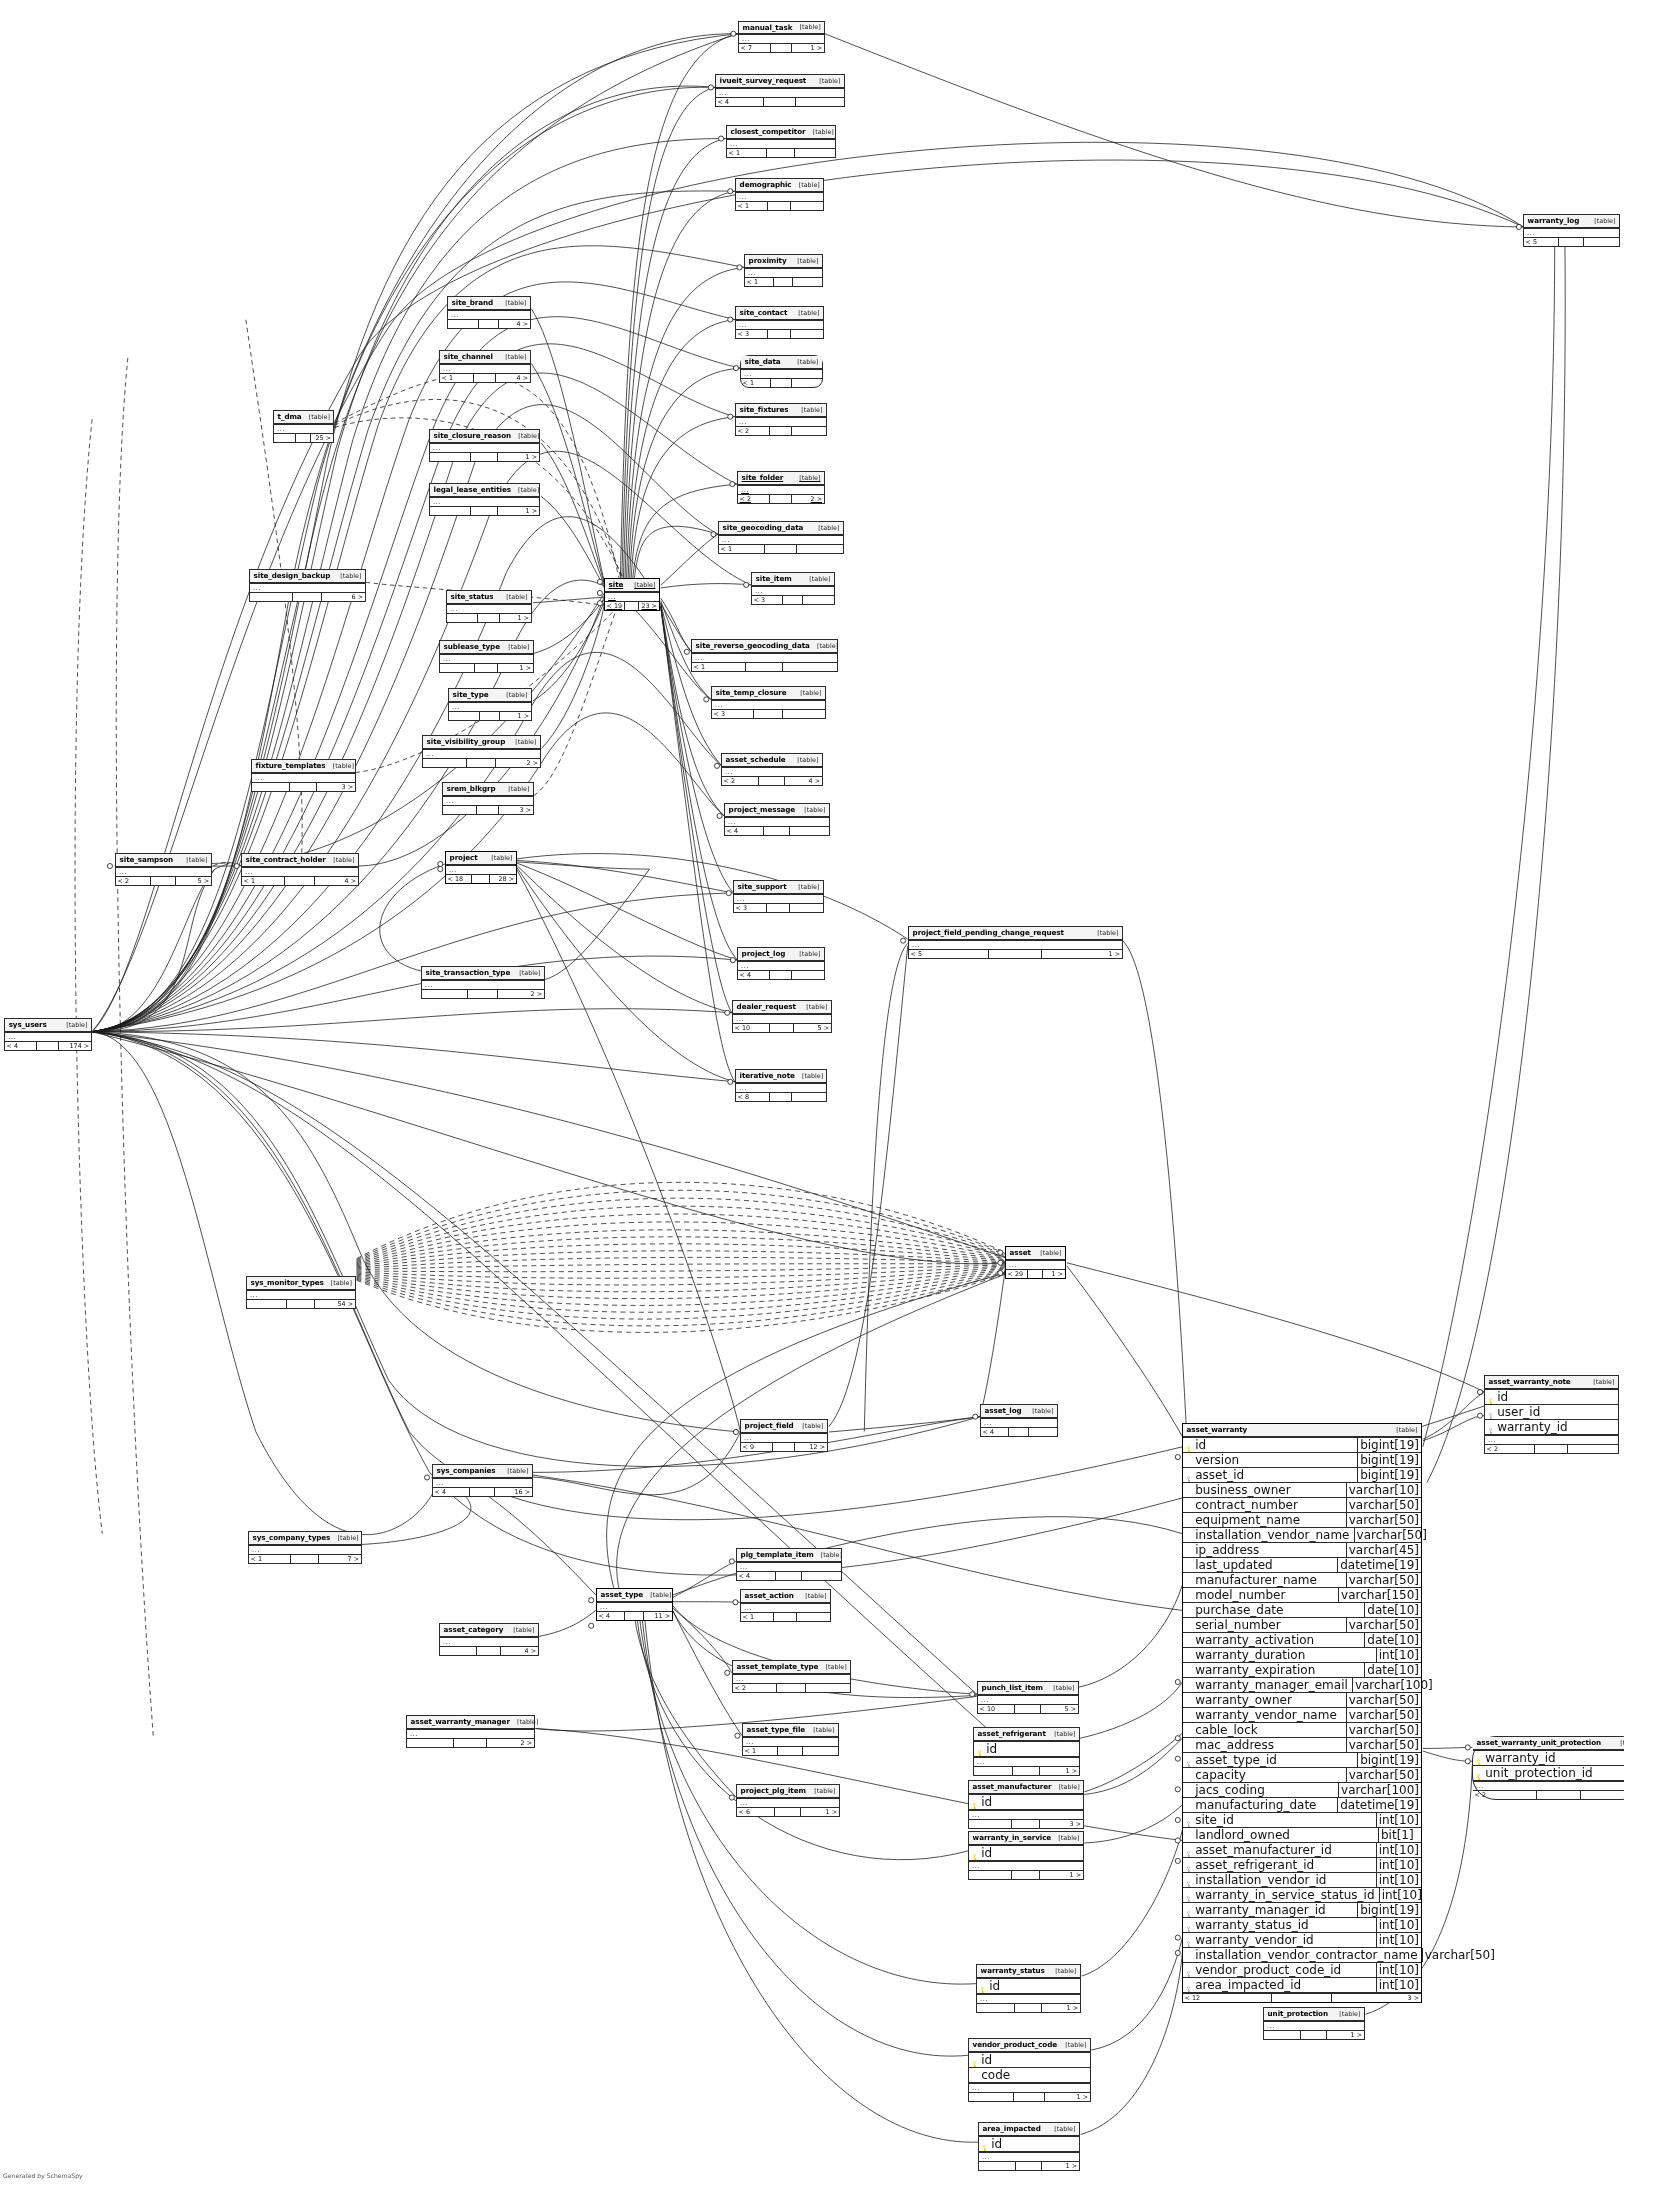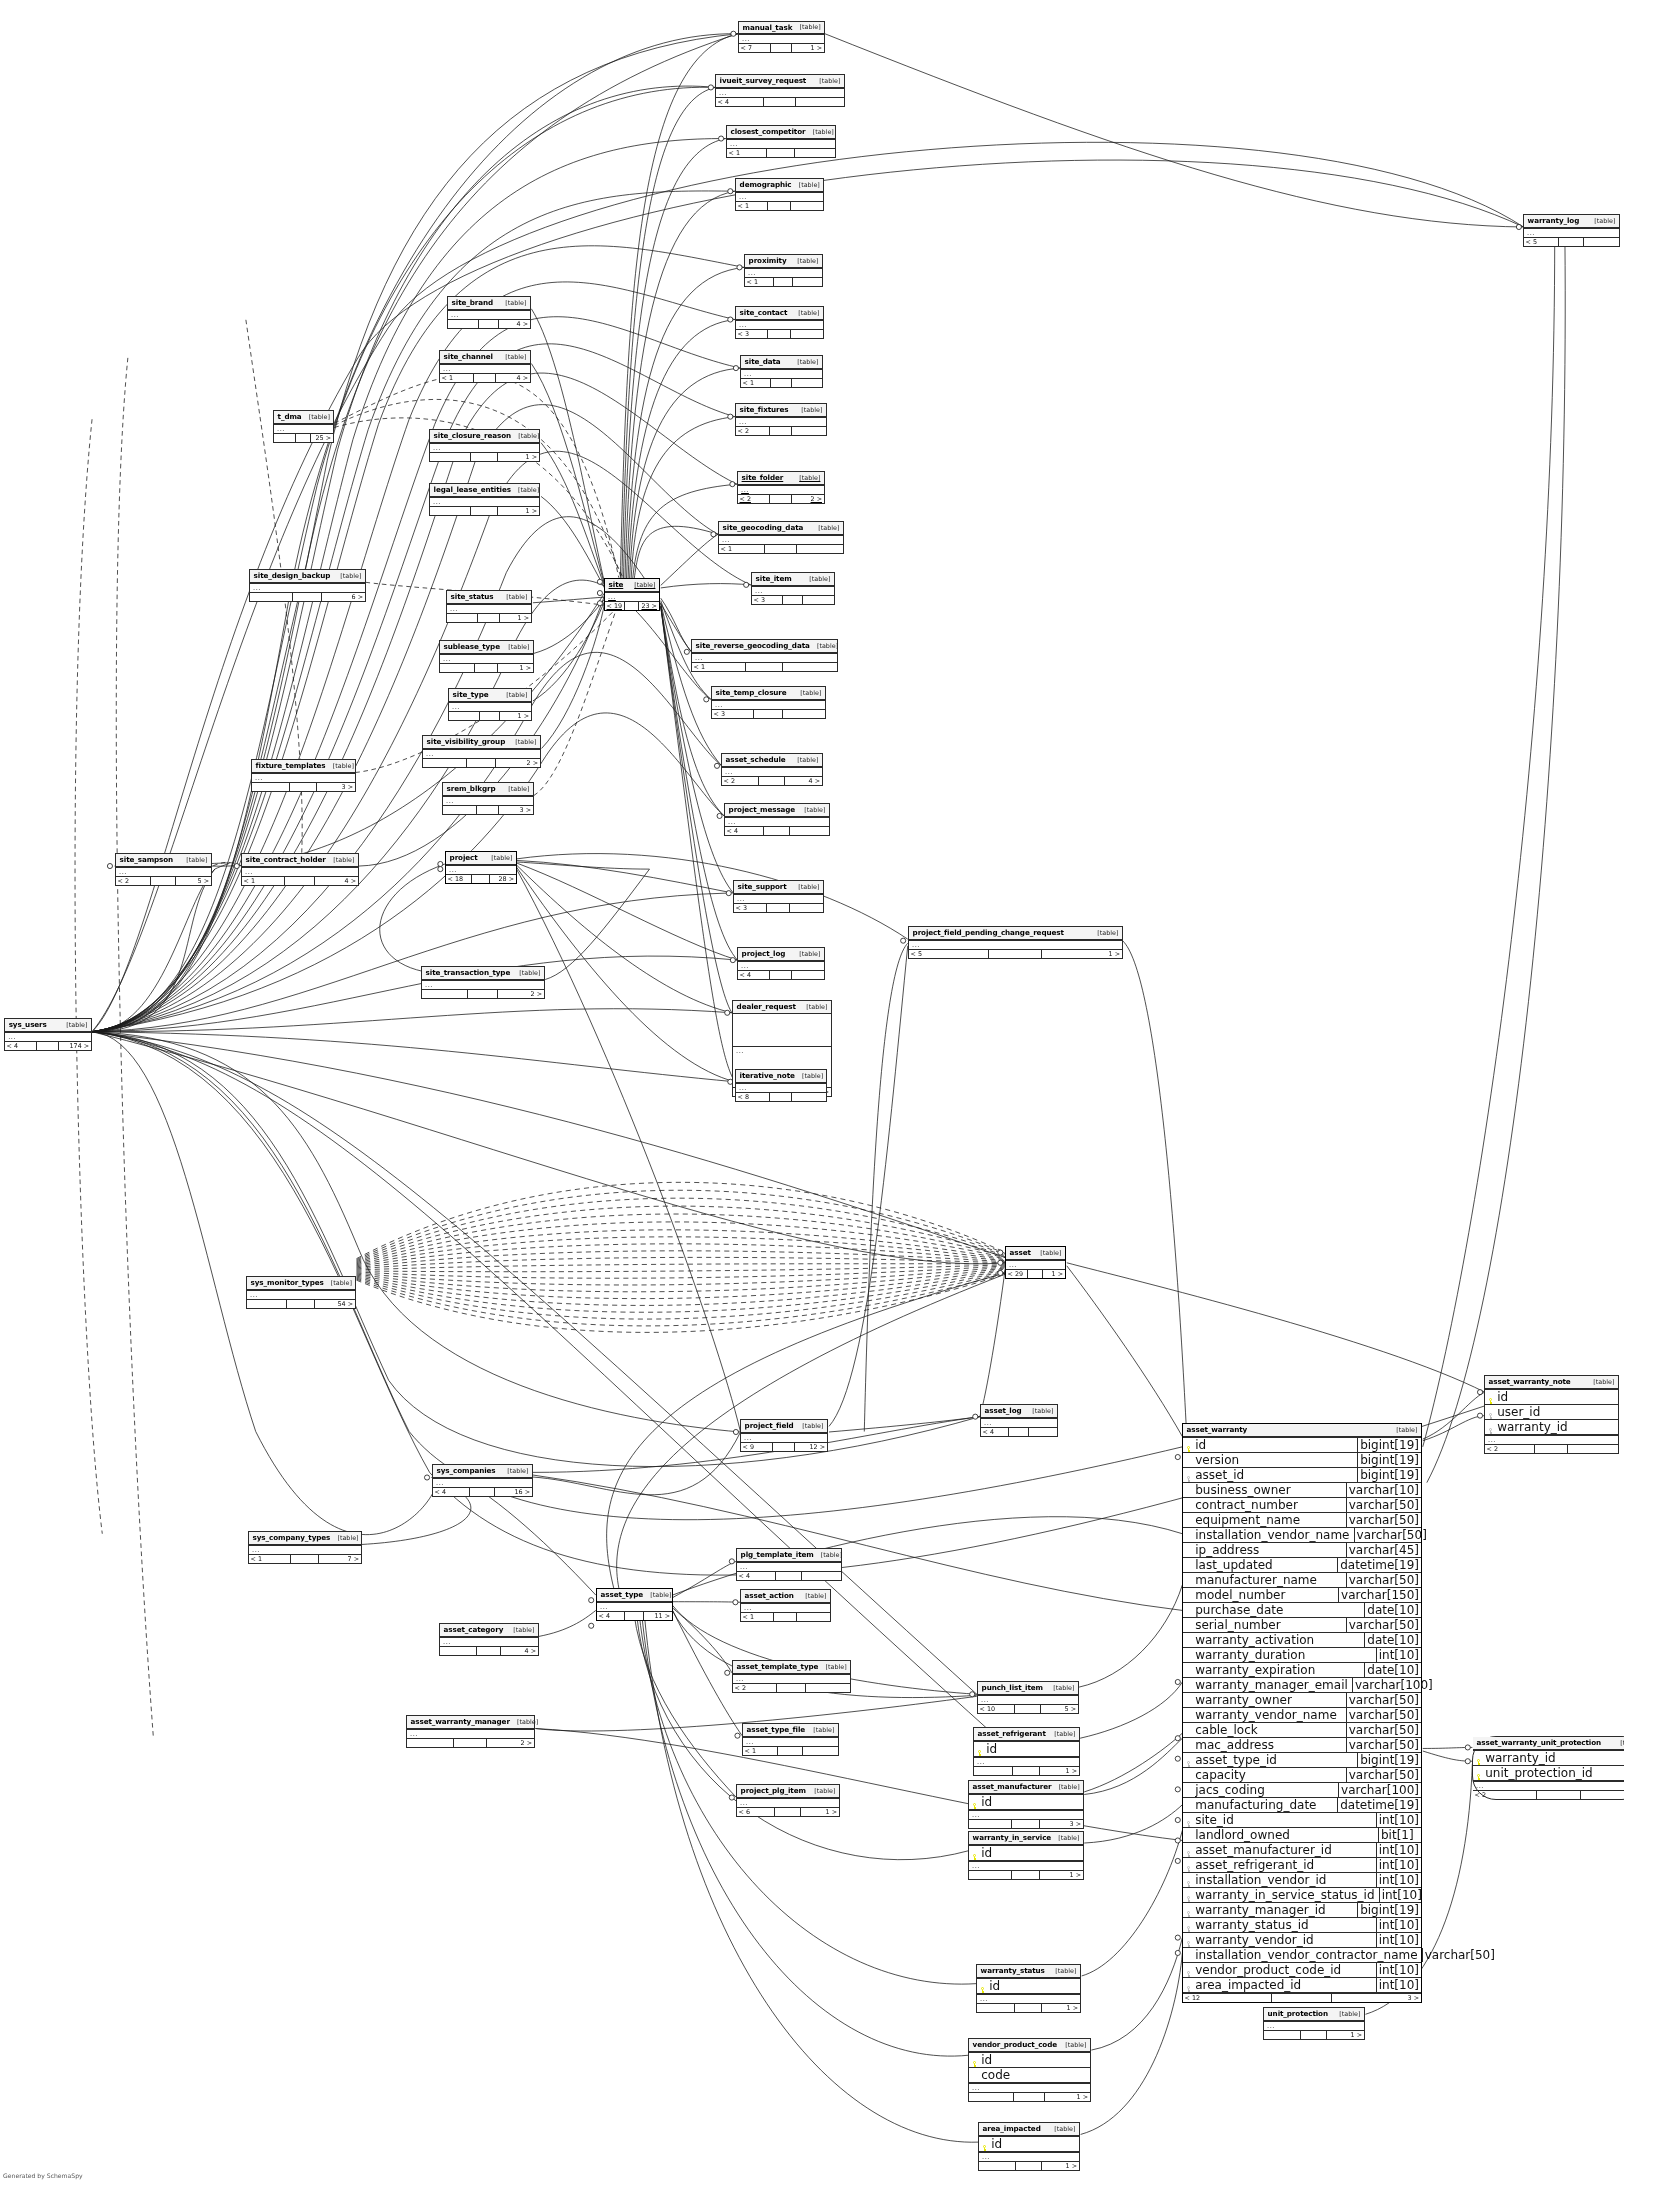--- a/index.html
+++ b/index.html
@@ -469,21 +469,21 @@
           <span class="tname">site_channel</span>
           <span class="ttag">[table]</span>
         </div>
         <div class="ellipsis">...</div>
         <div class="foot">
           <span class="fl">&lt; 1</span>
           <span class="fm"></span>
           <span class="fr">4 &gt;</span>
         </div>
       </div>
-      <div class="node" style="left: 740px; top: 355px; width: 83px;">
+      <div class="node" style="left: 740px; top: 355px; width: 83px; border-radius: 9px;">
         <div class="hdr">
           <span class="tname">site_data</span>
           <span class="ttag">[table]</span>
         </div>
         <div class="ellipsis">...</div>
         <div class="foot">
           <span class="fl">&lt; 1</span>
           <span class="fm"></span>
           <span class="fr"></span>
         </div>
@@ -793,21 +793,21 @@
           <span class="tname">site_transaction_type</span>
           <span class="ttag">[table]</span>
         </div>
         <div class="ellipsis">...</div>
         <div class="foot">
           <span class="fl"></span>
           <span class="fm"></span>
           <span class="fr">2 &gt;</span>
         </div>
       </div>
-      <div class="node" style="left: 732px; top: 1000px; width: 100px; gap: 32px;">
+      <div class="node" style="left: 732px; top: 1000px; width: 100px;">
         <div class="hdr">
           <span class="tname">dealer_request</span>
           <span class="ttag">[table]</span>
         </div>
         <div class="ellipsis">...</div>
         <div class="foot">
           <span class="fl">&lt; 10</span>
           <span class="fm"></span>
           <span class="fr">5 &gt;</span>
         </div>

